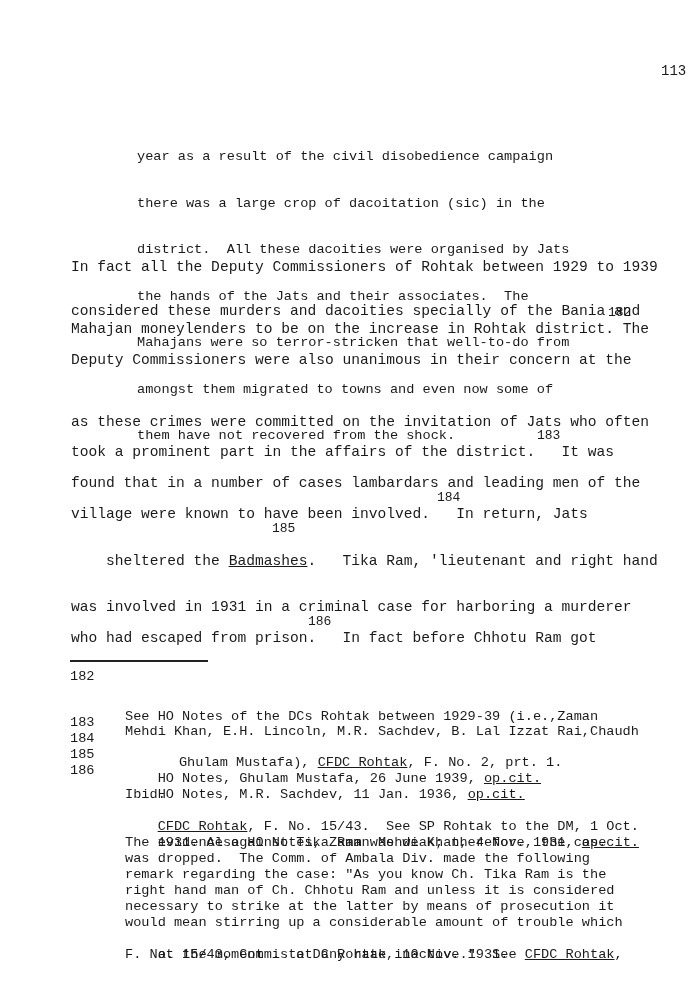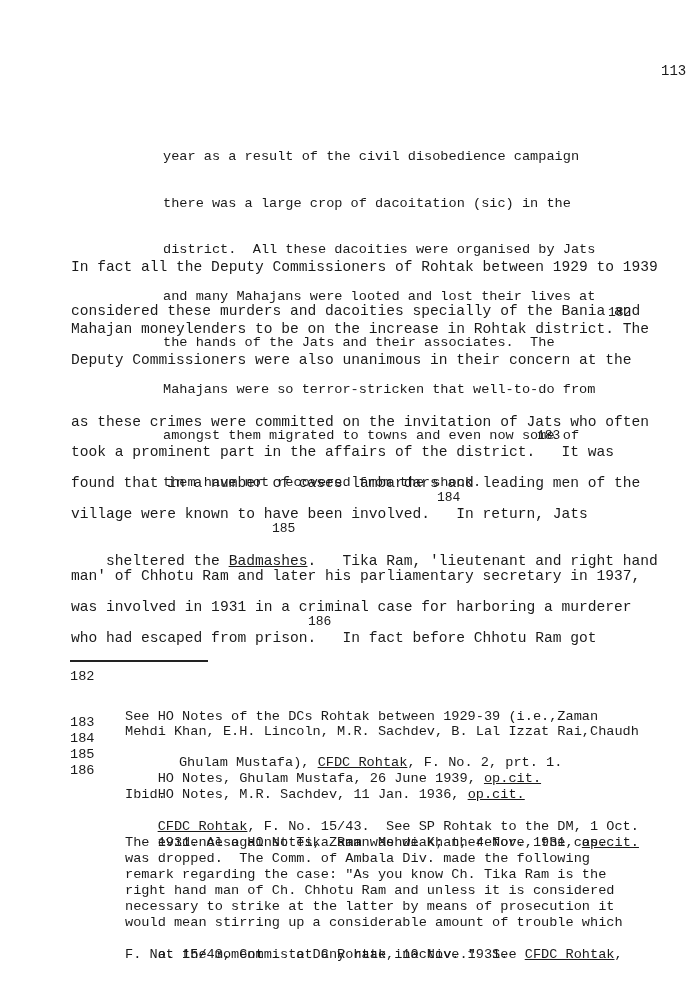--- a/index.html
+++ b/index.html
@@ -2,40 +2,39 @@
 <html><head>
 <meta charset="utf-8">
 <style>
   html, body { margin: 0; padding: 0; background: #ffffff; }
   body {
     width: 700px; height: 992px; position: relative; overflow: hidden;
     font-family: "Liberation Mono", "DejaVu Sans Mono", monospace;
     color: #1a1a1a;
   }
   .page-number { position: absolute; left: 661px; top: 63px; font-size: 14px; }
-  .quote { position: absolute; left: 137px; top: 118px; width: 520px; font-size: 13.6px; line-height: 15.5px; white-space: pre; margin-left: 26px; }
+  .quote { position: absolute; left: 137px; top: 118px; width: 520px; font-size: 13.6px; line-height: 15.5px; white-space: pre; }
   .body-text { position: absolute; left: 71px; top: 0; width: 629px; font-size: 14.6px; white-space: pre; }
   .line { position: absolute; left: 0; white-space: pre; text-align: right; }
   .sup { position: absolute; font-size: 13px; }
   .rule { position: absolute; left: 70px; top: 660px; width: 138px; height: 2px; background: #222; }
   .fn { position: absolute; font-size: 13.6px; line-height: 15.5px; white-space: pre; }
   .fn-num { position: absolute; left: 70px; }
   .fn-text { position: absolute; left: 125px; margin-top: 40px; }
   .u { text-decoration: underline; }
 </style>
 </head>
 <body>
 
 <div class="page-number">113</div>
 
 <div class="quote">
   <div>year as a result of the civil disobedience campaign</div>
   <div>there was a large crop of dacoitation (sic) in the</div>
   <div>district.  All these dacoities were organised by Jats</div>
-  <div>and many Mahajans were looted and lost their lives at</div>
   <div>the hands of the Jats and their associates.  The</div>
   <div>Mahajans were so terror-stricken that well-to-do from</div>
   <div>amongst them migrated to towns and even now some of</div>
   <div>them have not recovered from the shock.</div>
 </div>
 
 <div class="body-text">
   <div class="line" style="top:259px">In fact all the Deputy Commissioners of Rohtak between 1929 to 1939</div>
   <div class="line" style="top:303px">considered these murders and dacoities specially of the Bania and</div>
   <div class="sup" style="top:305px; left:537px">182</div>
@@ -44,21 +43,20 @@
   <div class="line" style="top:414px">as these crimes were committed on the invitation of Jats who often</div>
   <div class="sup" style="top:428px; left:466px">183</div>
   <div class="line" style="top:444px">took a prominent part in the affairs of the district.   It was</div>
   <div class="line" style="top:475px">found that in a number of cases lambardars and leading men of the</div>
   <div class="sup" style="top:490px; left:366px">184</div>
   <div class="line" style="top:506px">village were known to have been involved.   In return, Jats</div>
   <div class="sup" style="top:521px; left:201px">185</div>
   <div class="line" style="top:537px">
     <span>sheltered the </span><span class="u">Badmashes</span><span>.   Tika Ram, 'lieutenant and right hand</span>
   </div>
-  <div class="line" style="top:568px">man' of Chhotu Ram and later his parliamentary secretary in 1937,</div>
   <div class="line" style="top:599px">was involved in 1931 in a criminal case for harboring a murderer</div>
   <div class="sup" style="top:614px; left:237px">186</div>
   <div class="line" style="top:630px">who had escaped from prison.   In fact before Chhotu Ram got</div>
 </div>
 
 <div class="rule"></div>
 
 <div>
 
   <div class="fn fn-num" style="top:669px">182</div>

